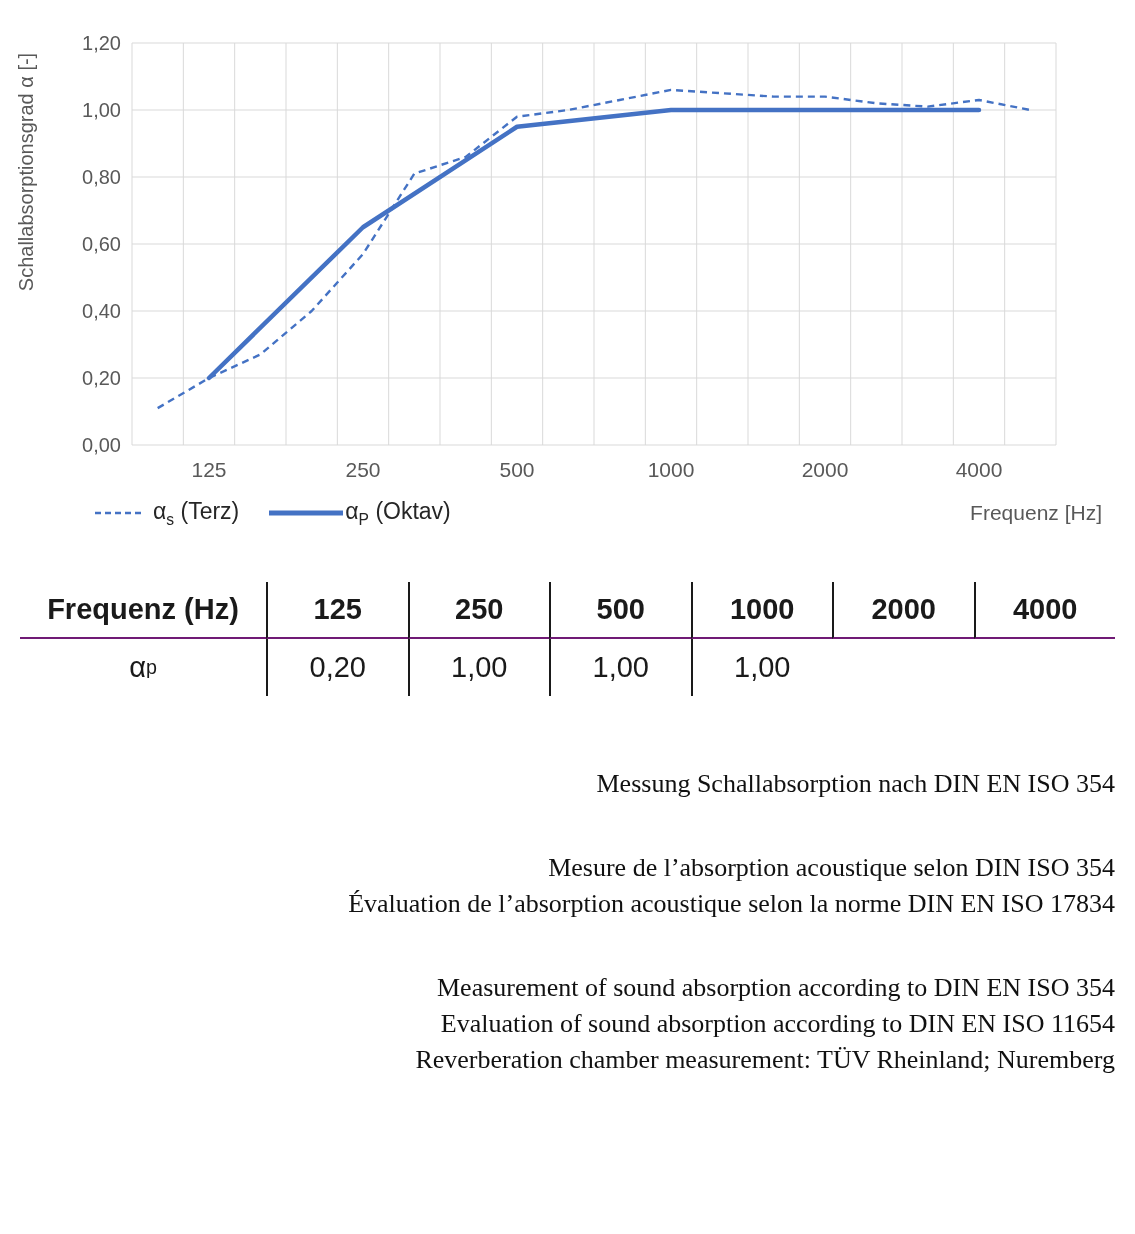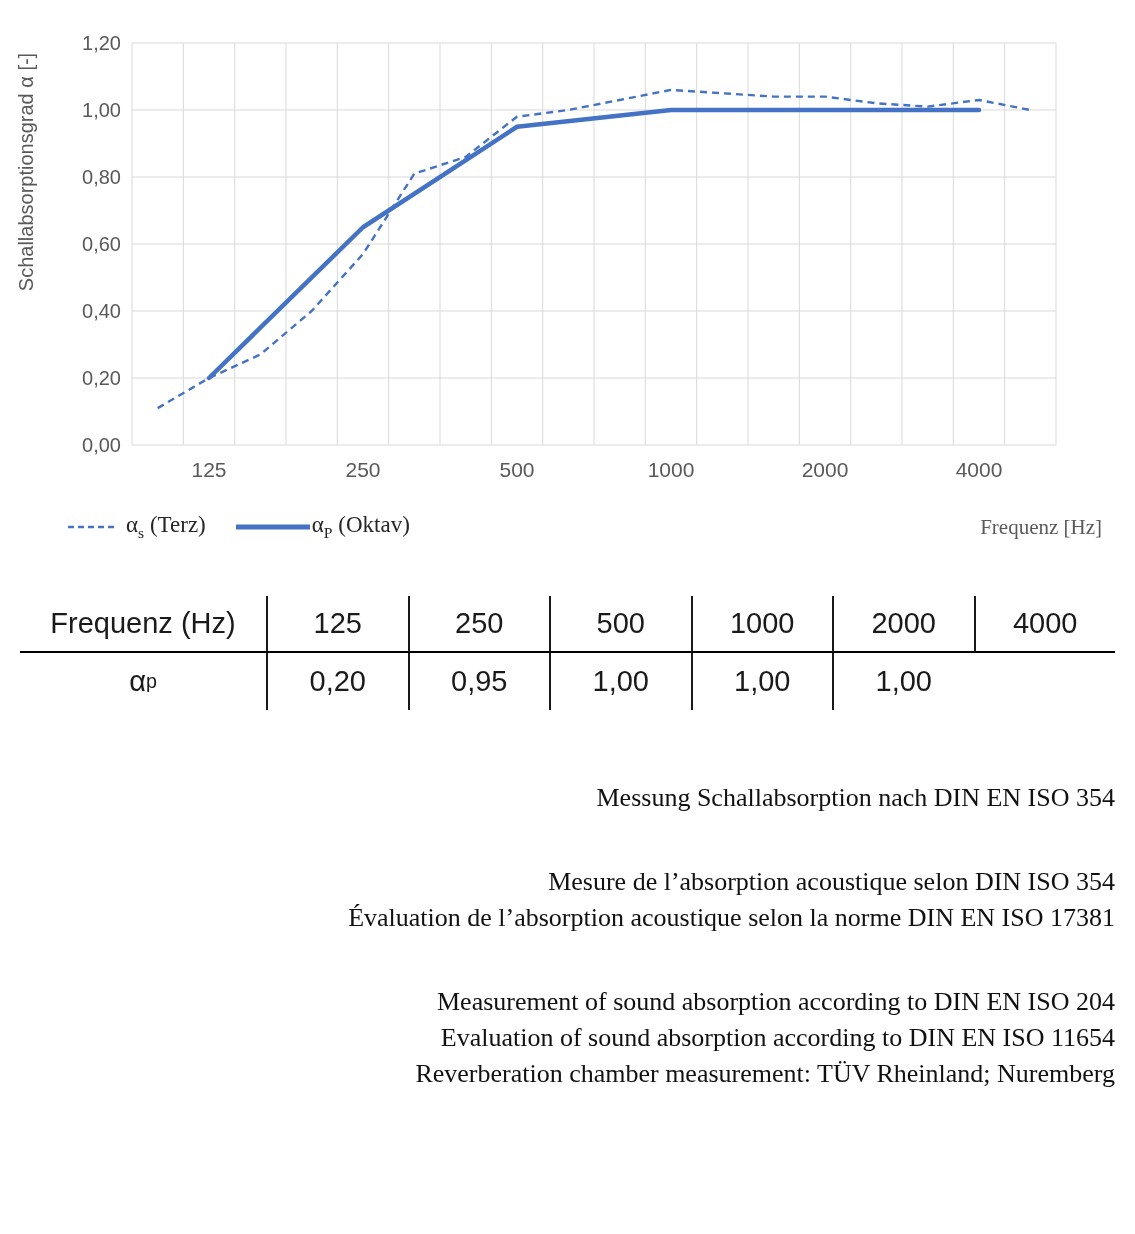--- a/index.html
+++ b/index.html
@@ -9,27 +9,25 @@
     font-family: "Liberation Sans", sans-serif;
     color: #1a1a1a;
     overflow: hidden;
     position: relative;
   }
   .chart-area { width: 1135px; }
   .chart-svg { display: block; }
 
   
   .legend-row {
-    margin-top: 14px;
     height: 46px;
     display: flex;
     align-items: center;
-    padding-left: 68px;
+    padding-left: 95px;
     padding-right: 33px;
-    font-family: Liberation Serif, serif;
   }
   .legend-item { display: flex; align-items: center; }
   .legend-item + .legend-item { margin-left: 30px; }
   .legend-sample { display: block; }
   .legend-label {
     font-size: 23px;
     color: #262626;
     margin-left: 8px;
     white-space: nowrap;
   }
@@ -51,21 +49,21 @@
     color: #1a1a1a;
   }
   .data-table .cell {
     height: 57px;
     display: flex;
     align-items: center;
     justify-content: center;
     white-space: nowrap;
   }
   .data-table .cell.vline { border-left: 2px solid #1a1a1a; }
-  .data-table .cell.hline { border-bottom: 2px solid #000000; }
+  .data-table .cell.hline { border-bottom: 2px solid #701a75; font-weight: bold; }
   .data-table sub { font-size: 68%; }
 
   
   .notes { text-align: right; padding-right: 20px; font-family: Liberation Serif, serif; }
   .note-block { font-size: 26px; line-height: 36px; color: #111111; }
   .note-block.de { margin-top: 70px; }
   .note-block.fr { margin-top: 48px; }
   .note-block.en { margin-top: 48px; }
 </style>
 </head>
@@ -143,32 +141,31 @@
 <div class="data-table" id="data-table">
     <div class="cell hline">Frequenz (Hz)</div>
     <div class="cell vline hline">125</div>
     <div class="cell vline hline">250</div>
     <div class="cell vline hline">500</div>
     <div class="cell vline hline">1000</div>
     <div class="cell vline hline">2000</div>
     <div class="cell vline hline">4000</div>
     <div class="cell ">α<sub>p</sub></div>
     <div class="cell vline">0,20</div>
-    <div class="cell vline">0,95</div>
     <div class="cell vline">1,00</div>
     <div class="cell vline">1,00</div>
     <div class="cell vline">1,00</div>
   </div>
 
 <div class="notes">
   <div class="note-block de" id="note-de">
       <div>Messung Schallabsorption nach DIN EN ISO 354</div>
     </div>
   <div class="note-block fr" id="note-fr">
       <div>Mesure de l’absorption acoustique selon DIN ISO 354</div>
-      <div>Évaluation de l’absorption acoustique selon la norme DIN EN ISO 17381</div>
+      <div>Évaluation de l’absorption acoustique selon la norme DIN EN ISO 17834</div>
     </div>
   <div class="note-block en" id="note-en">
-      <div>Measurement of sound absorption according to DIN EN ISO 204</div>
+      <div>Measurement of sound absorption according to DIN EN ISO 354</div>
       <div>Evaluation of sound absorption according to DIN EN ISO 11654</div>
       <div>Reverberation chamber measurement: TÜV Rheinland; Nuremberg</div>
     </div>
 </div>
 
 </body></html>

